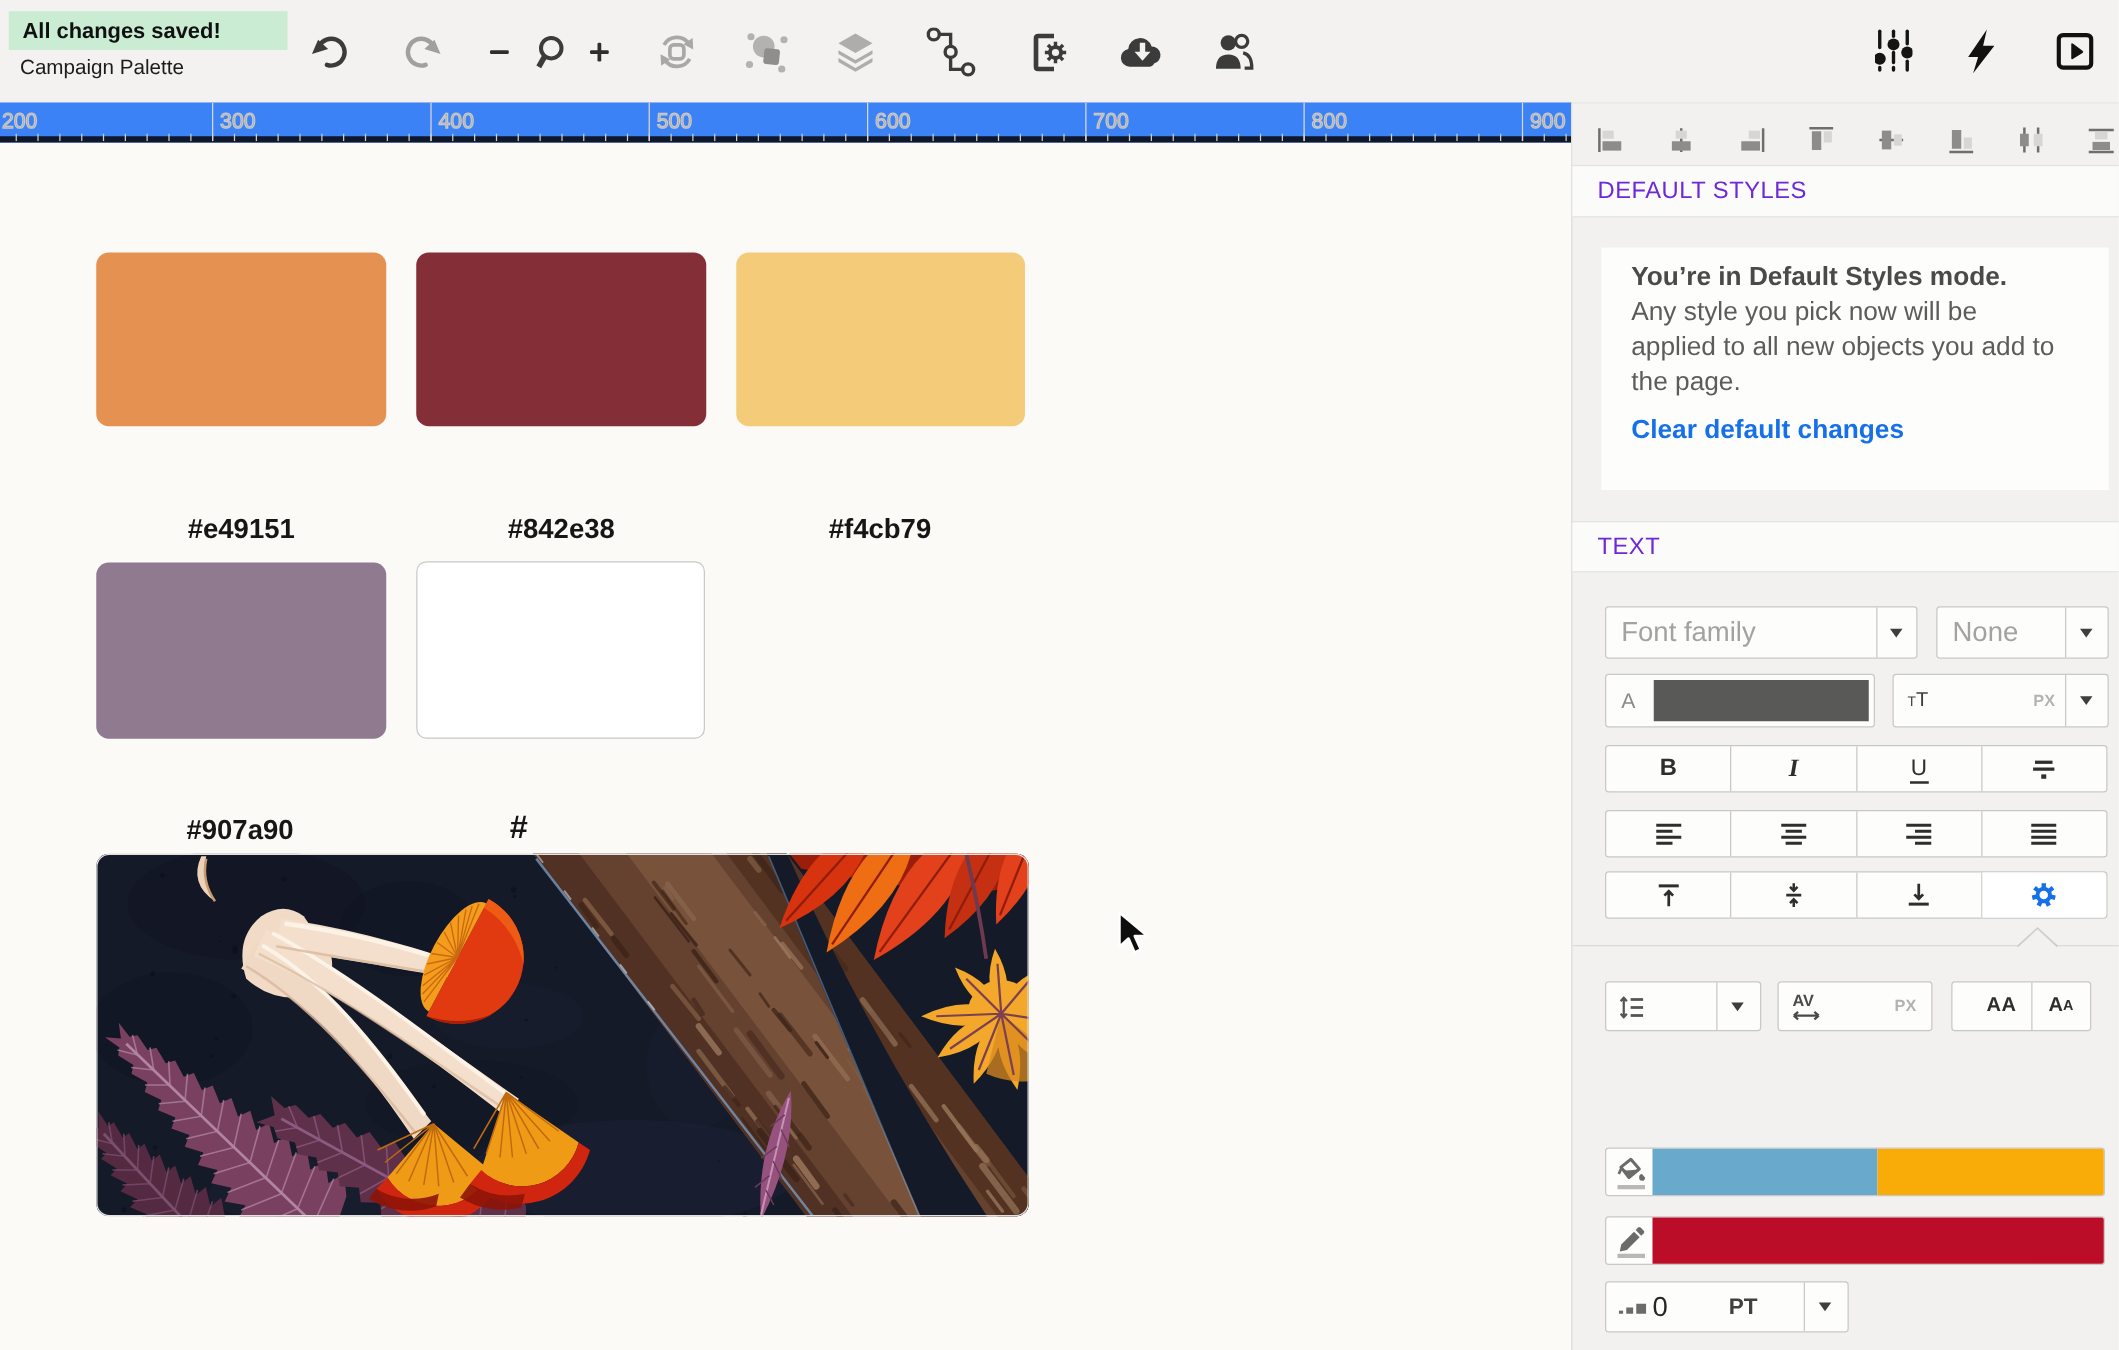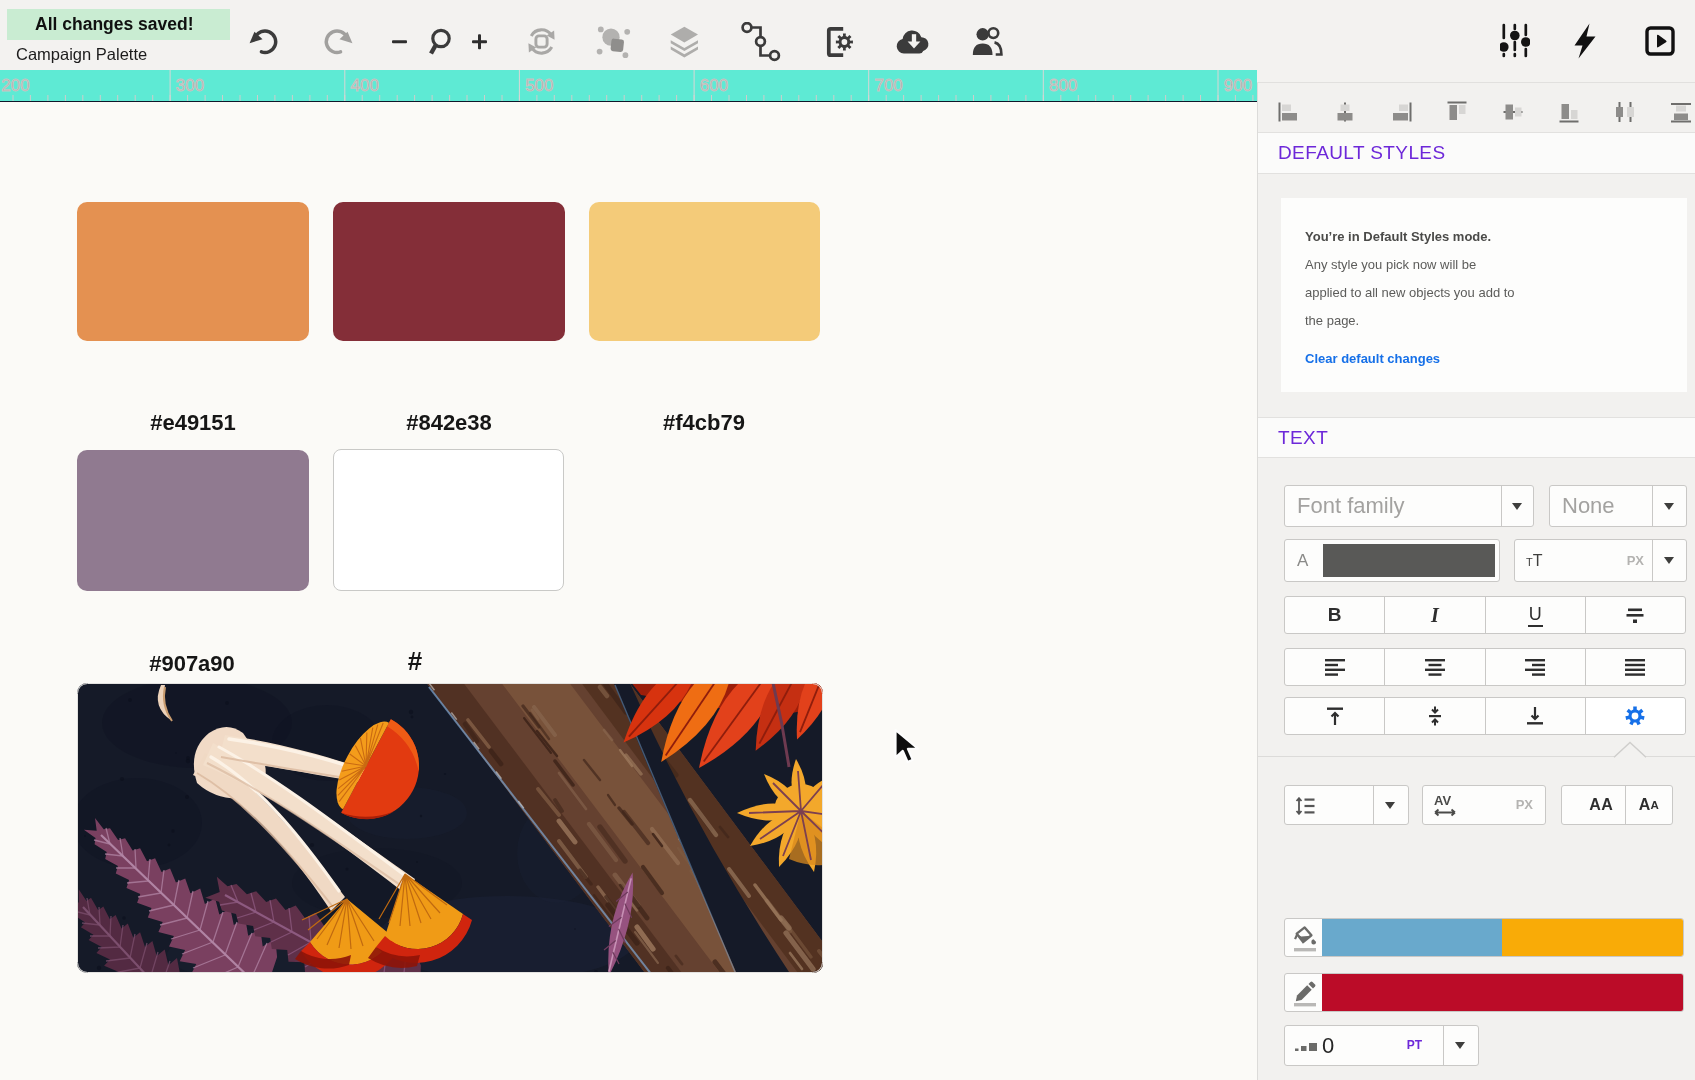--- a/index.html
+++ b/index.html
@@ -1,23 +1,23 @@
 <!DOCTYPE html>
 <html><head>
 <meta charset="utf-8">
 <style>
   html,body{margin:0;padding:0;}
   body{width:1695px;height:1080px;position:relative;overflow:hidden;
        font-family:"Liberation Sans",sans-serif;background:#fbfaf7;}
   .abs{position:absolute;}
   #topbar{left:0;top:0;width:1695px;height:83px;background:#f3f2f0;border-bottom:1px solid #e1e0de;box-sizing:border-box;}
-  #badge{left:7px;top:9px;width:223px;height:31px;background:#c9ecd2;font-weight:bold;font-size:17.5px;color:#101010;line-height:31px;padding-left:28px;box-sizing:border-box;}
+  #badge{left:7px;top:9px;width:223px;height:31px;background:#c9ecd2;font-weight:bold;font-size:17.5px;color:#101010;line-height:31px;padding-left:11px;box-sizing:border-box;}
   #title{left:16px;top:45px;font-size:16.5px;color:#1c1c1c;}
   .ticon{position:absolute;top:27px;}
-  #ruler{left:0;top:70px;width:1257px;height:32px;background:#5eead4;border-bottom:1px solid #0f172a;box-sizing:border-box;}
+  #ruler{left:0;top:82px;width:1257px;height:32px;background:#3b82f6;border-bottom:5px solid #0f172a;box-sizing:border-box;}
   #canvas{left:0;top:115px;width:1257px;height:965px;background:#fbfaf7;}
   .sw{position:absolute;border-radius:10px;}
   .swlab{position:absolute;font-weight:bold;font-size:22px;color:#161616;transform:translateX(-50%);white-space:nowrap;margin-top:48px;}
   #sidebar{left:1257px;top:83px;width:438px;height:997px;background:#f2f1ef;border-left:1px solid #dcdbd9;box-sizing:border-box;}
   .srow{position:absolute;left:0;width:438px;box-sizing:border-box;}
   .whiterow{background:#fbfbfa;border-bottom:1px solid #e2e1df;}
   .shead{font-size:19px;font-weight:400;color:#6d28d9;letter-spacing:0.4px;padding-left:20px;}
   .ibox{position:absolute;background:#fdfdfc;border:1px solid #c9c8c6;border-radius:3px;box-sizing:border-box;}
   .sep{position:absolute;width:1px;top:0;bottom:0;background:#c9c8c6;}
   .tri{position:absolute;width:0;height:0;border-left:5.5px solid transparent;border-right:5.5px solid transparent;border-top:7px solid #3e3e3c;}
@@ -482,21 +482,21 @@
     <svg class="abs" style="left:411px;top:17px;" width="24" height="24">
         <line x1="2" y1="4" x2="22" y2="4" stroke="#6f6e6c" stroke-width="2"></line>
         <rect x="7" y="5.5" width="10" height="6" fill="#d7d6d4"></rect>
         <rect x="5" y="13.5" width="14" height="6.5" fill="#8d8c8a"></rect>
         <line x1="2" y1="21.5" x2="22" y2="21.5" stroke="#6f6e6c" stroke-width="2"></line>
       </svg>
   </div>
   <div class="srow whiterow shead" style="top:50px;height:41px;line-height:40px;">DEFAULT STYLES</div>
   <div class="srow" style="top:91px;height:244px;border-bottom:1px solid #e2e1df;">
     <div class="abs" style="left:23px;top:24px;width:406px;height:194px;background:#fdfdfc;">
-      <div class="abs" style="left:24px;top:25px;width:360px;font-size:13px;line-height:28px;color:#5c5c5a;">
+      <div class="abs" style="left:24px;top:10px;width:360px;font-size:21px;line-height:28px;color:#5c5c5a;">
         <div style="font-weight:bold;color:#4a4a48;">You’re in Default Styles mode.</div>
         Any style you pick now will be<br>applied to all new objects you add to<br>the page.
         <div style="margin-top:10px;color:#1670e8;font-weight:600;">Clear default changes</div>
       </div>
     </div>
   </div>
   <div class="srow whiterow shead" style="top:335px;height:40px;line-height:39px;">TEXT</div>
   <div class="srow" style="top:375px;height:299px;border-bottom:1px solid #dcdbd9;" id="textpanel">
     <div class="ibox" style="left:26px;top:27px;width:250px;height:42px;">
       <div class="abs ph" style="left:12px;top:0;line-height:40px;">Font family</div>
@@ -653,18 +653,18 @@
         </svg>
       <div class="abs" style="left:37px;top:0;width:361px;height:37px;background:#bb0c28;border-radius:0 2px 2px 0;"></div>
     </div>
     <div class="ibox" style="left:26px;top:136px;width:195px;height:41px;">
       <svg class="abs" style="left:10px;top:16px;" width="22" height="12">
           <rect x="0" y="6.5" width="3.5" height="2.5" fill="#6b6b69"></rect>
           <rect x="6" y="4" width="5.5" height="5" fill="#6b6b69"></rect>
           <rect x="14" y="1" width="8" height="8" fill="#6b6b69"></rect>
         </svg>
       <div class="abs" style="left:37px;top:0;line-height:39px;font-size:22px;color:#262626;">0</div>
-      <div class="abs" style="right:56px;top:0;line-height:39px;font-size:12px;color:#6d28d9;font-weight:bold;">PT</div>
+      <div class="abs" style="right:72px;top:0;line-height:39px;font-size:18px;color:#404040;font-weight:bold;">PT</div>
       <div class="sep" style="left:158px;"></div>
         <div class="tri" style="left:170px;top:16px;"></div>
     </div>
   </div>
 </div>
 
 </body></html>

